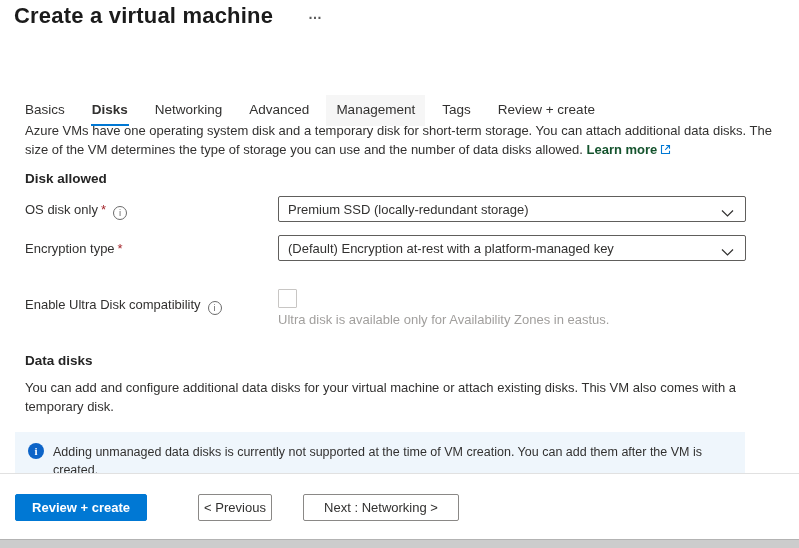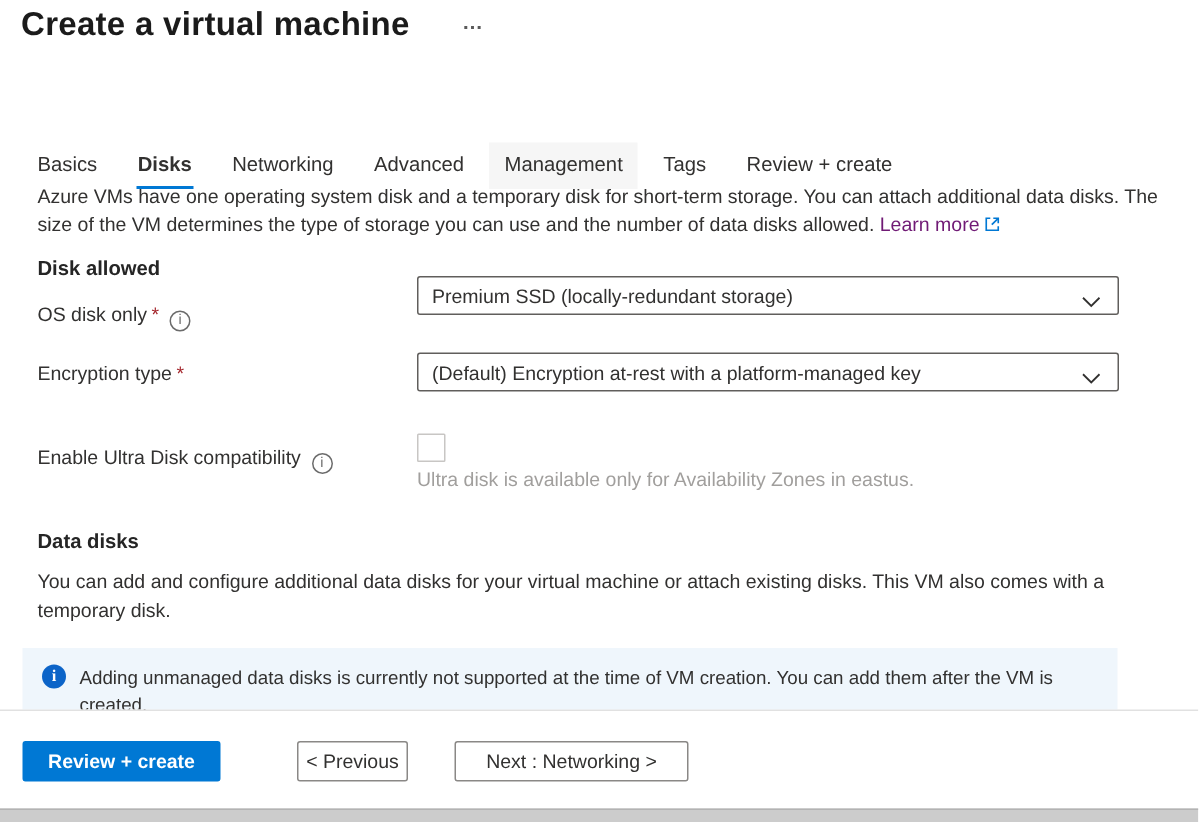--- a/index.html
+++ b/index.html
@@ -16,21 +16,21 @@
 
   
   .tabbar { position: absolute; left: 15px; top: 82px; display: flex; gap: 7px; align-items: flex-end; margin-top: 13px; }
   .tab { position: relative; padding: 7px 10px 9px; font-size: 13.5px; color: #323130; cursor: pointer; white-space: nowrap; }
   .tab.active { font-weight: 700; }
   .tab.active::after { content:""; position:absolute; left: 9px; right: 9px; bottom: 0; height: 2px; background: var(--accent); }
   .tab.hovered { background: #f6f6f6; }
 
   
   .intro { position: absolute; left: 25px; top: 121px; width: 762px; line-height: 19px; color: #323130; }
-  .link { color: #701a75; text-decoration: none; cursor: pointer; }
+  .link { color: #14532d; text-decoration: none; cursor: pointer; font-weight: bold; }
   .ext-icon { display: inline-block; vertical-align: -1px; margin-left: 3px; }
 
   .section-heading { position: absolute; left: 25px; font-weight: 700; font-size: 13.5px; color: #252525; }
   .h-diskopts { top: 171px; }
   .h-datadisks { top: 353px; }
 
   
   .field-label { position: absolute; left: 25px; font-size: 13px; color: #323130; }
   .req { color: #a4262c; margin-left: 3px; }
   .info-icon {
@@ -38,21 +38,21 @@
     border: 1px solid #6b6b6b; border-radius: 50%; color: #6b6b6b;
     font-size: 9.5px; line-height: 12px; text-align: center; font-style: normal;
     vertical-align: -2px; cursor: default;
   }
   .dropdown {
     position: absolute; left: 278px; width: 468px; height: 26px;
     border: 1px solid #605e5c; border-radius: 2px; background: #fff;
     display: flex; align-items: center; padding: 0 30px 0 9px; cursor: pointer;
   }
   .dropdown .chev { position: absolute; right: 11px; top: 9px; }
-  .dd-os { top: 184px; }
+  .dd-os { top: 196px; }
   .dd-enc { top: 235px; }
   .lbl-os { top: 202px; }
   .lbl-enc { top: 241px; }
   .lbl-ultra { top: 297px; }
 
   .checkbox {
     position: absolute; left: 278px; top: 289px; width: 19px; height: 19px;
     border: 1px solid #c8c6c4; background: #fff; border-radius: 1px; cursor: default;
   }
   .helper { position: absolute; left: 278px; top: 312px; color: #a19f9d; font-size: 13px; }

